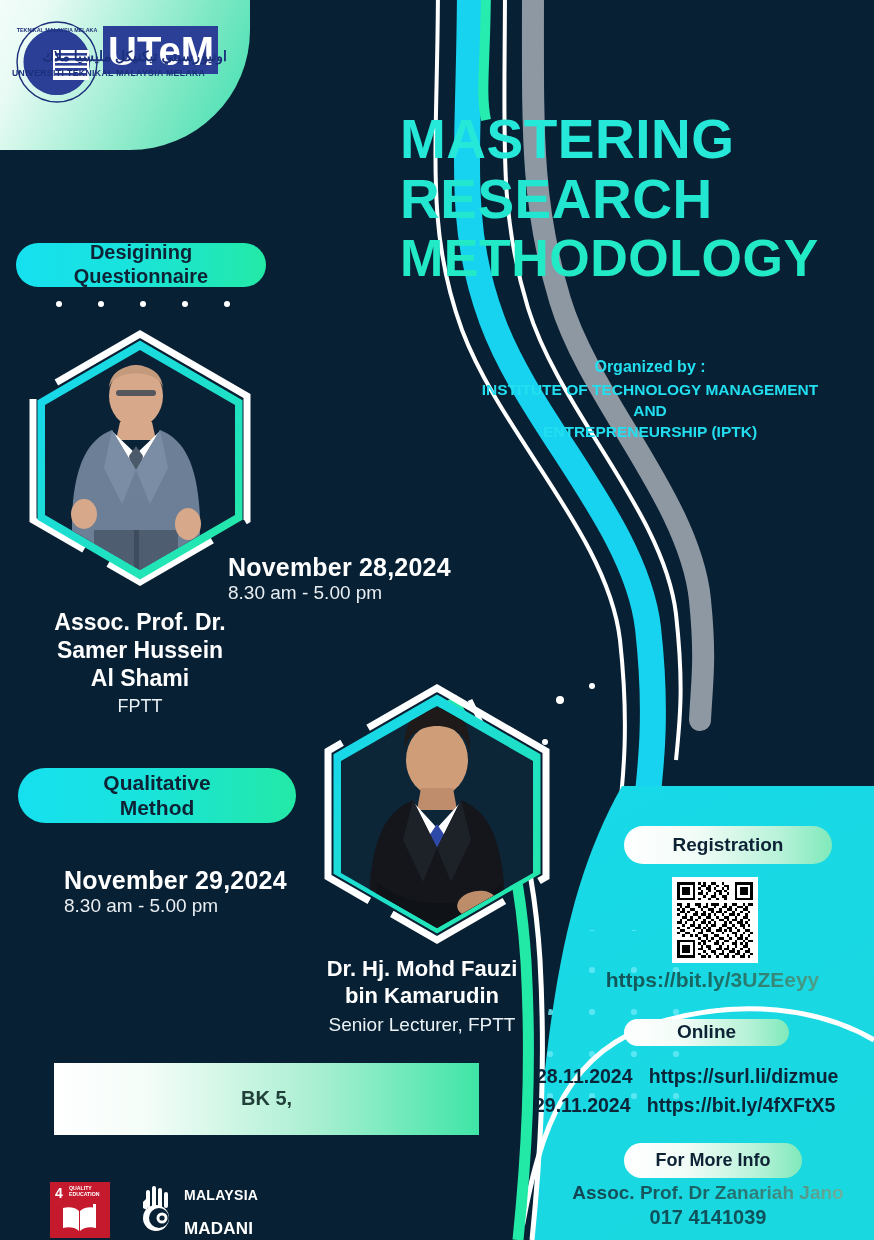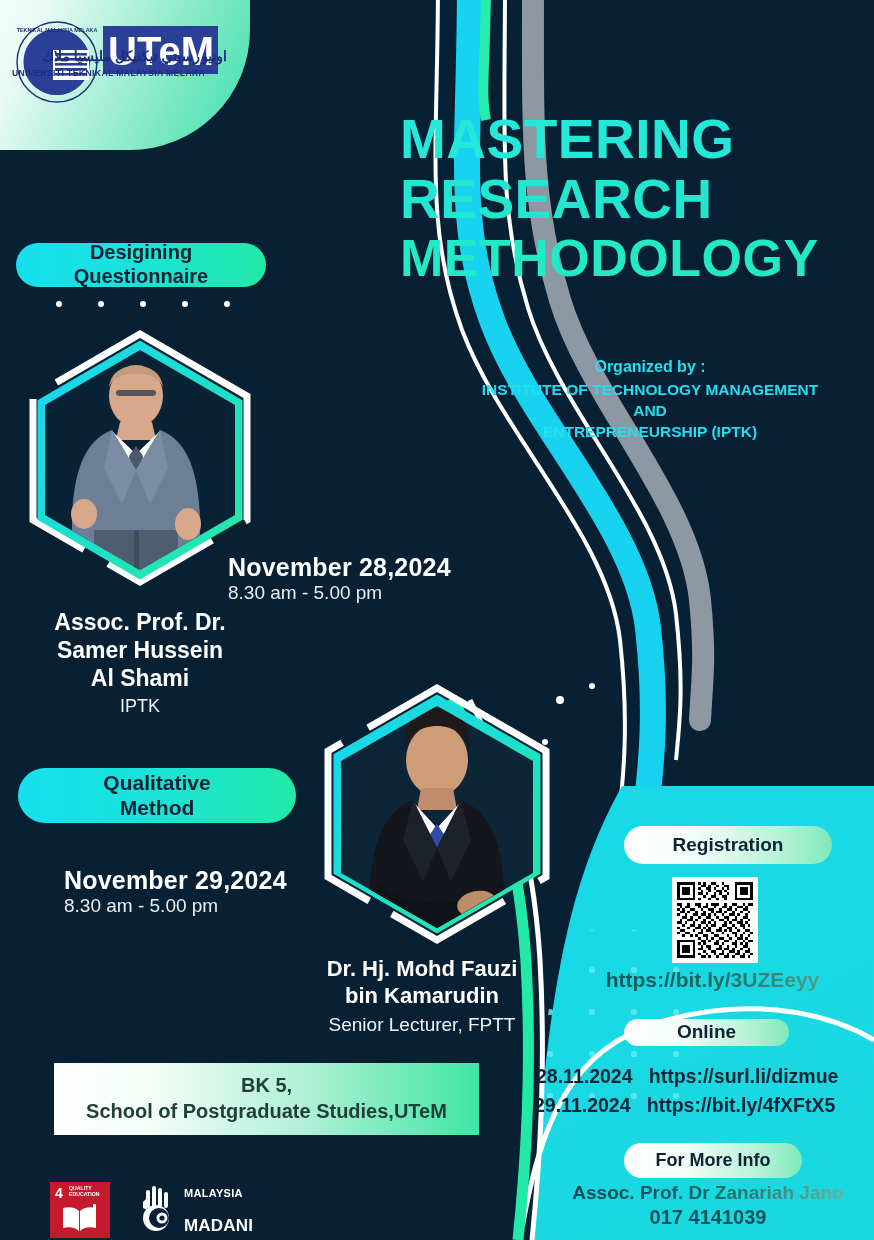--- a/index.html
+++ b/index.html
@@ -129,21 +129,21 @@
     color:#fff;
   }
   #sdg-logo .num{position:absolute;left:5px;top:3px;font-size:14px;font-weight:bold;}
   #sdg-logo .lbl{position:absolute;left:19px;top:4px;font-size:5.2px;font-weight:bold;line-height:1.15;}
   #sdg-logo svg{position:absolute;left:10px;top:20px;width:40px;height:32px;}
 
   #madani-logo{position:absolute;left:138px;top:1184px;width:122px;height:50px;}
   #madani-logo .mtxt{
     position:absolute;left:46px;top:4px;color:#fff;font-weight:bold;line-height:1.0;
   }
-  #madani-logo .m1{font-size:11px;letter-spacing:.3px;}
+  #madani-logo .m1{font-size:14px;letter-spacing:.3px;}
   #madani-logo .m2{font-size:17px;letter-spacing:.2px;margin-top:18px;}
   #madani-logo svg{position:absolute;left:0;top:2px;width:44px;height:46px;}
 </style>
 </head>
 <body>
 
 <div class="poster">
 
   <div class="bg-base"></div>
 
@@ -315,21 +315,21 @@
       <i></i>
   </div>
 
   <div class="date-big" id="date1">November 28,2024</div>
   <div class="date-sm" id="time1">8.30 am - 5.00 pm</div>
 
   <div class="spk" id="spk1">
     <div class="nm">Assoc. Prof. Dr.</div>
     <div class="nm">Samer Hussein</div>
     <div class="nm">Al Shami</div>
-    <div class="role">IPTK</div>
+    <div class="role">FPTT</div>
   </div>
 
   <div class="pill grad-cg" id="pill-qualitative">
     <span>
       <span class="ln1">Qualitative</span>
       <span class="ln2">Method</span>
     </span>
   </div>
 
   <div class="date-big" id="date2">November 29,2024</div>
@@ -337,21 +337,20 @@
 
   <div class="spk" id="spk2">
     <div class="nm">Dr. Hj. Mohd Fauzi</div>
     <div class="nm">bin Kamarudin</div>
     <div class="role">Senior Lecturer, FPTT</div>
   </div>
 
   <div id="venue">
     <span>
       <span style="display:block">BK 5,</span>
-      <span style="display:block">School of Postgraduate Studies,UTeM</span>
     </span>
   </div>
 
   <div class="pill grad-wg" id="pill-registration">
     <span>Registration</span>
   </div>
 
   <div class="qrbox">
     <svg viewBox="0 0 29 29" shape-rendering="crispEdges">
       <rect width="29" height="29" fill="#fff"></rect>

